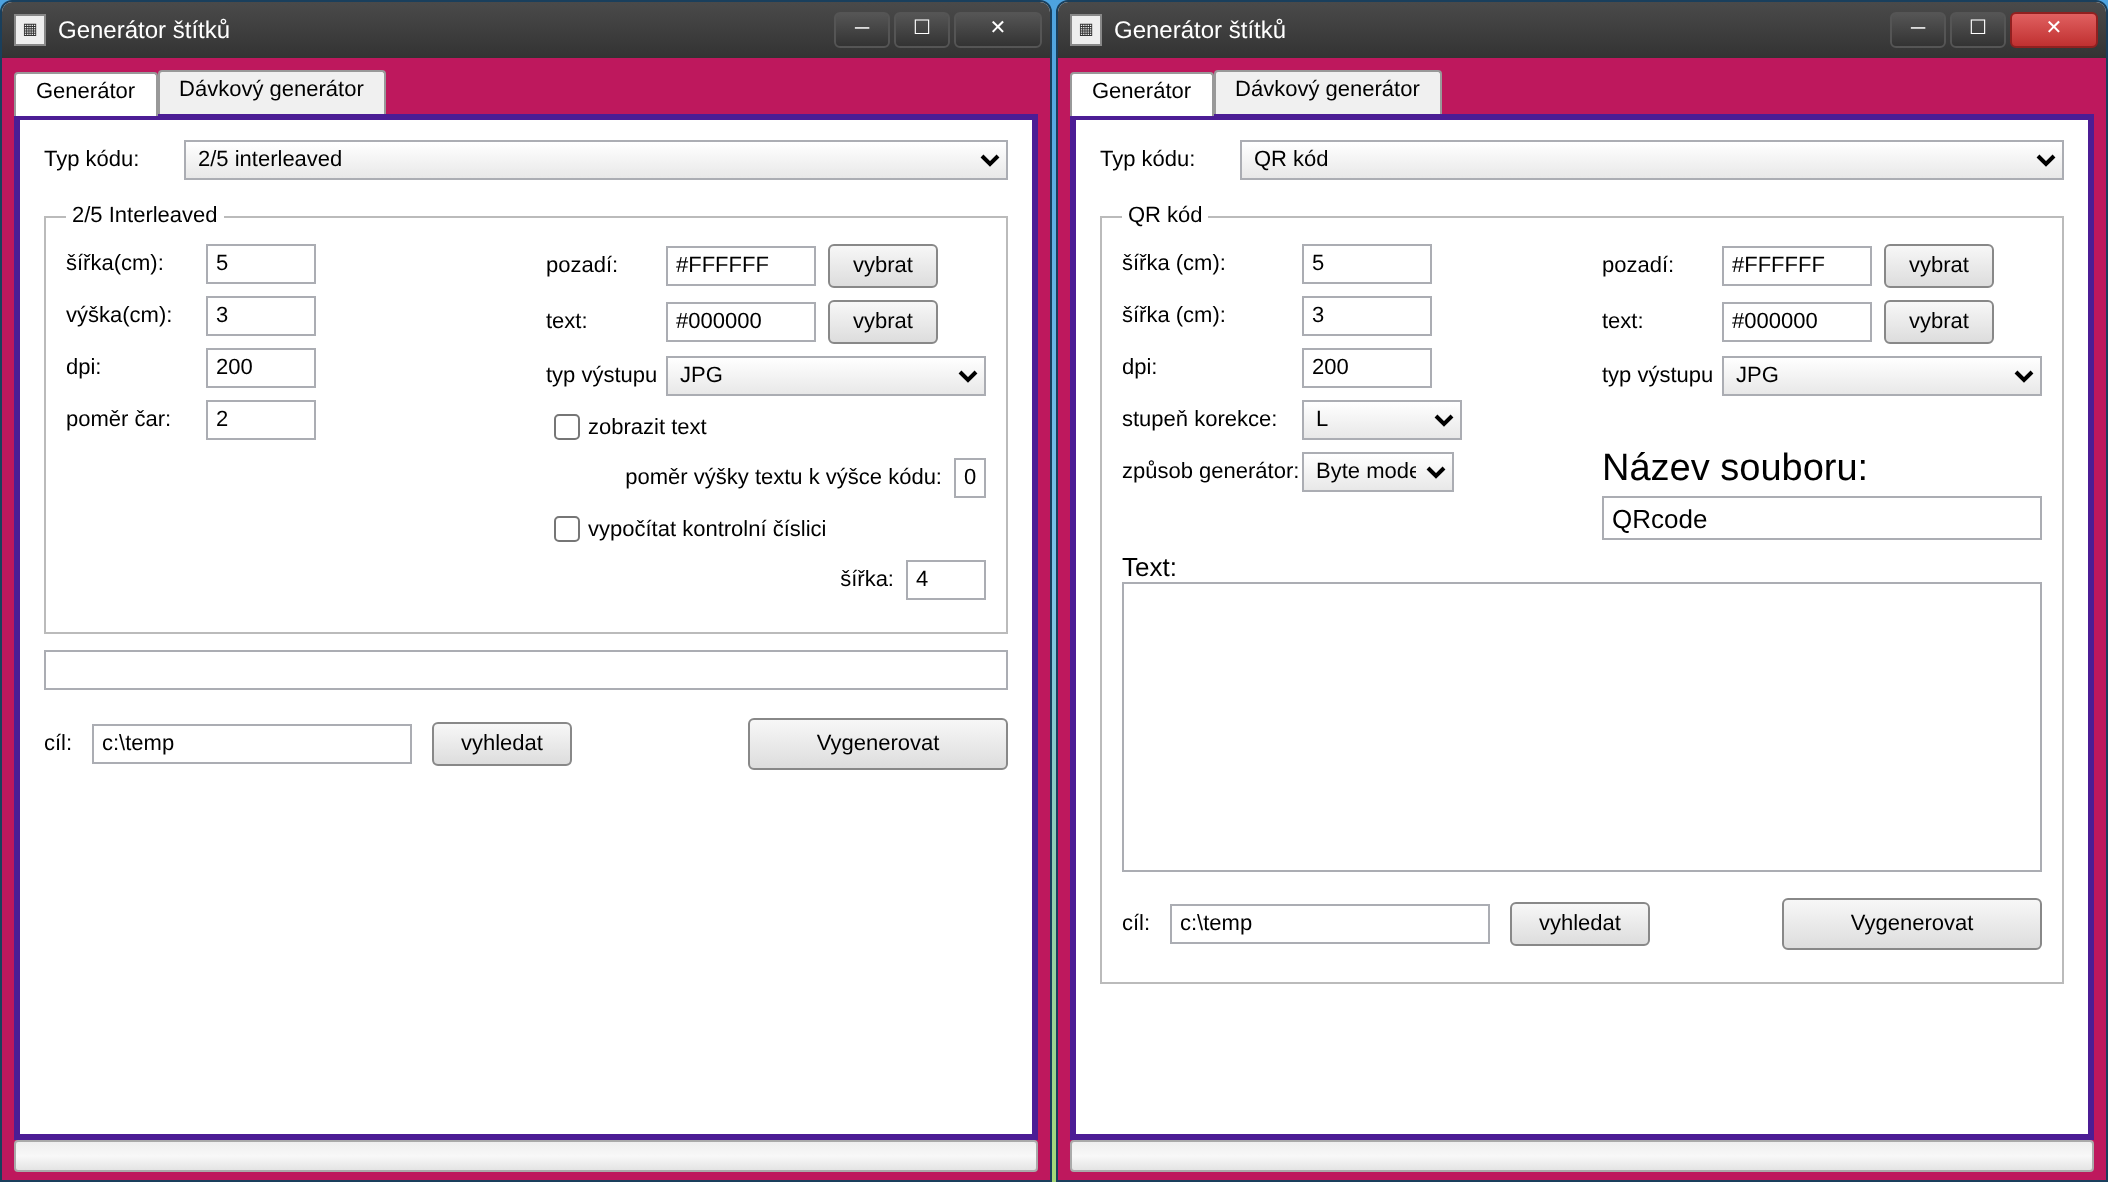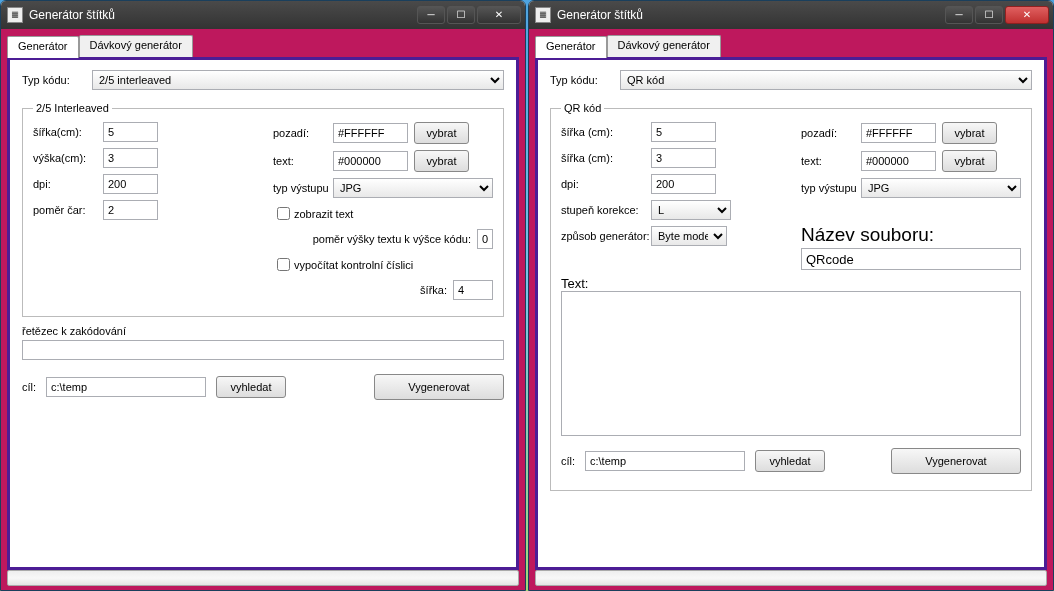--- a/index.html
+++ b/index.html
@@ -211,21 +211,20 @@
                 <input type="checkbox" class="chk" style="">
                 <span>vypočítat kontrolní číslici</span>
               </div>
             <div class="row" style="justify-content:flex-end">
                 <span style="margin-right:6px">šířka:</span>
                 <input class="txt" style="width: 40px;" value="4">
               </div>
           </div>
         </div>
       </fieldset>
-      <div style="margin-bottom:3px">řetězec k zakódování</div>
       <input class="txt" style="width: 100%; margin-bottom: 14px;" value="">
       <div class="row">
         <span style="width:24px">cíl:</span>
         <input class="txt" style="width: 160px;" value="c:\temp">
         <button class="btn" style="margin-left:10px;width:70px">vyhledat</button>
         <div style="flex:1"></div>
         <button class="btn" style="width:130px;height:26px">Vygenerovat</button>
       </div>
     </div>
     <div class="progress"></div>

